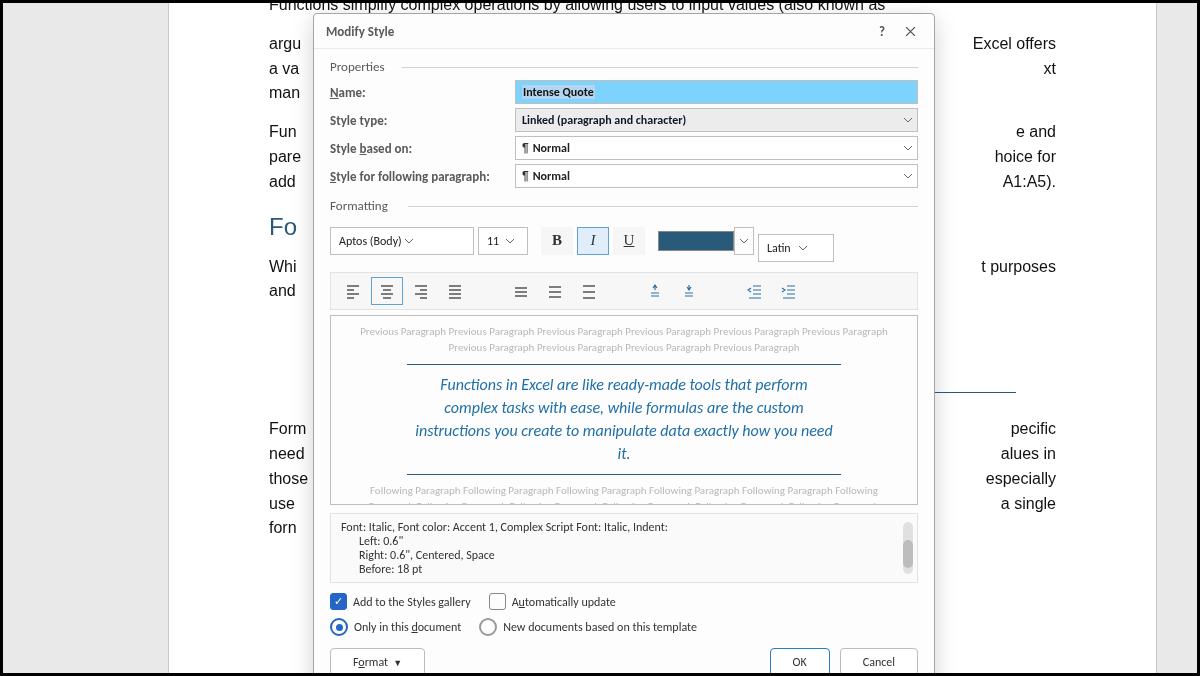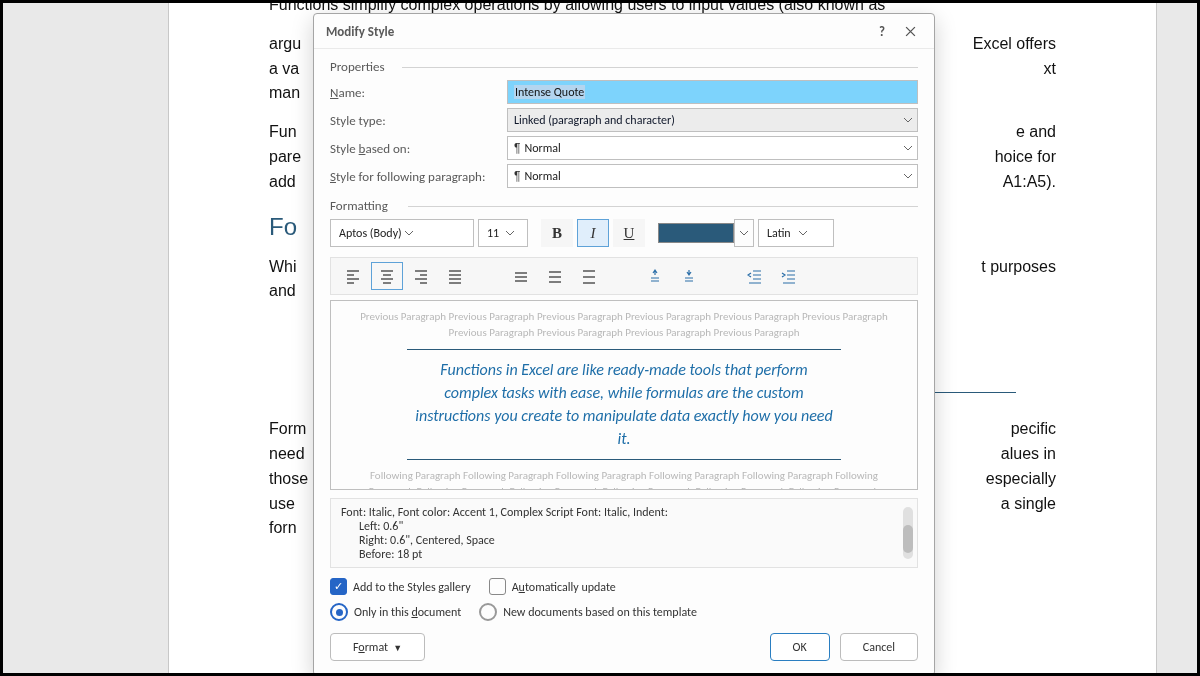--- a/index.html
+++ b/index.html
@@ -86,21 +86,21 @@
 
   .body{
     padding:4px 16px 14px;
   }
   .section-label{
     color:var(--ui-gray);font-size:13px;
     padding:6px 0 4px;
   }
   .section-rule{border-top:1px solid #d3d3d3;margin-top:-11px;margin-left:72px;margin-bottom:8px;}
   fieldset{border:none;padding:0;margin:0;}
-  .row{display:flex;align-items:center;margin:4px 0;gap:2px;}
+  .row{display:flex;align-items:center;margin:4px 0;gap:10px;font-weight:bold;}
   .row label{width:175px;color:var(--ui-gray);font-size:13px;}
   .row .underline{text-decoration:underline;text-decoration-color:var(--ui-gray);}
   .text-input,.dropdown{
     flex:1;height:24px;
     border:1px solid var(--border);
     padding:0 6px;font-size:12px;
     background:#fff;color:#222;
     display:flex;align-items:center;justify-content:space-between;
     box-sizing:border-box;
   }
@@ -112,21 +112,21 @@
   .caret{width:10px;height:10px;flex:none;color:#666;display:inline-flex;}
   .caret svg{width:10px;height:10px;}
 
   .toolbar{
     display:flex;align-items:center;gap:4px;
     padding:4px 0;
   }
   .combo{height:26px;border:1px solid var(--border);display:inline-flex;align-items:center;background:#fff;font-size:12px;padding:0 4px 0 8px;}
   .combo.font{width:130px;}
   .combo.size{width:36px;}
-  .combo.script{width:62px;}
+  .combo.script{width:62px;margin-top:15px;}
   .combo span{flex:1;}
   .btn{
     width:30px;height:26px;
     border:1px solid transparent;
     background:#f6f6f6;
     display:inline-flex;align-items:center;justify-content:center;
     font-family:"Times New Roman",serif;font-size:15px;color:#333;
   }
   .btn svg{width:16px;height:16px;}
   .btn.active{border:1px solid #5ea2d8;background:#e0eefb;}

